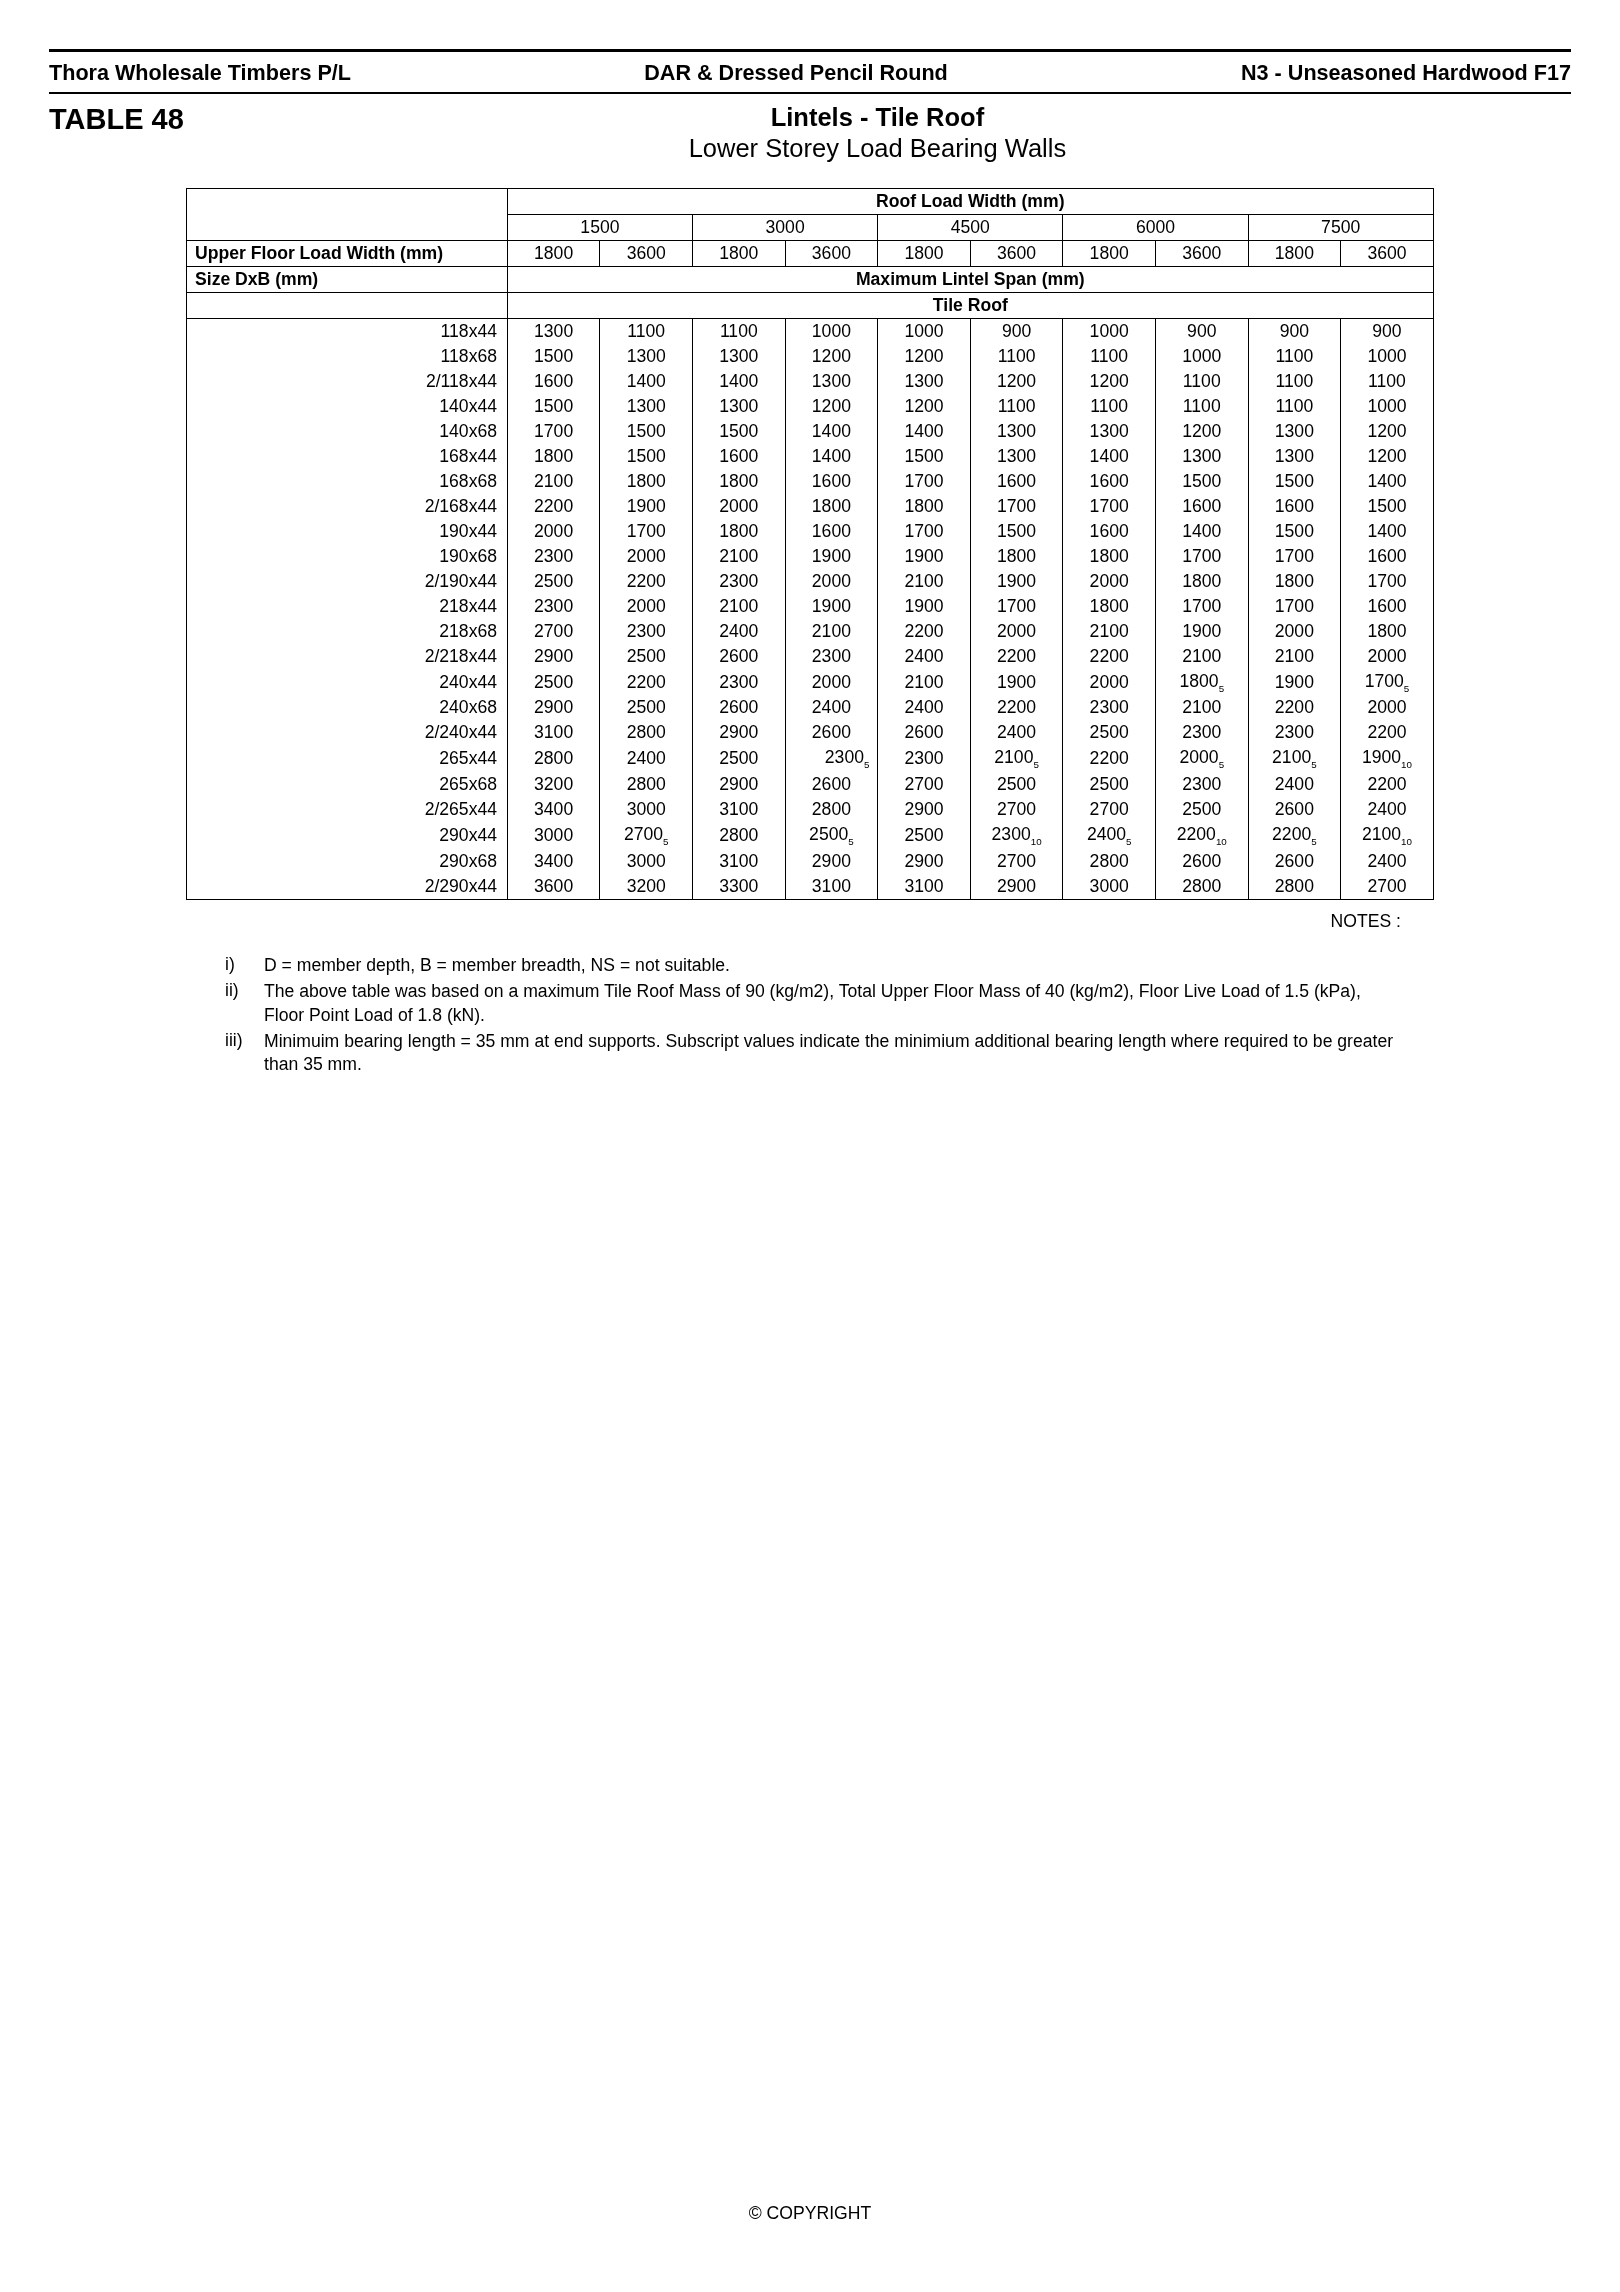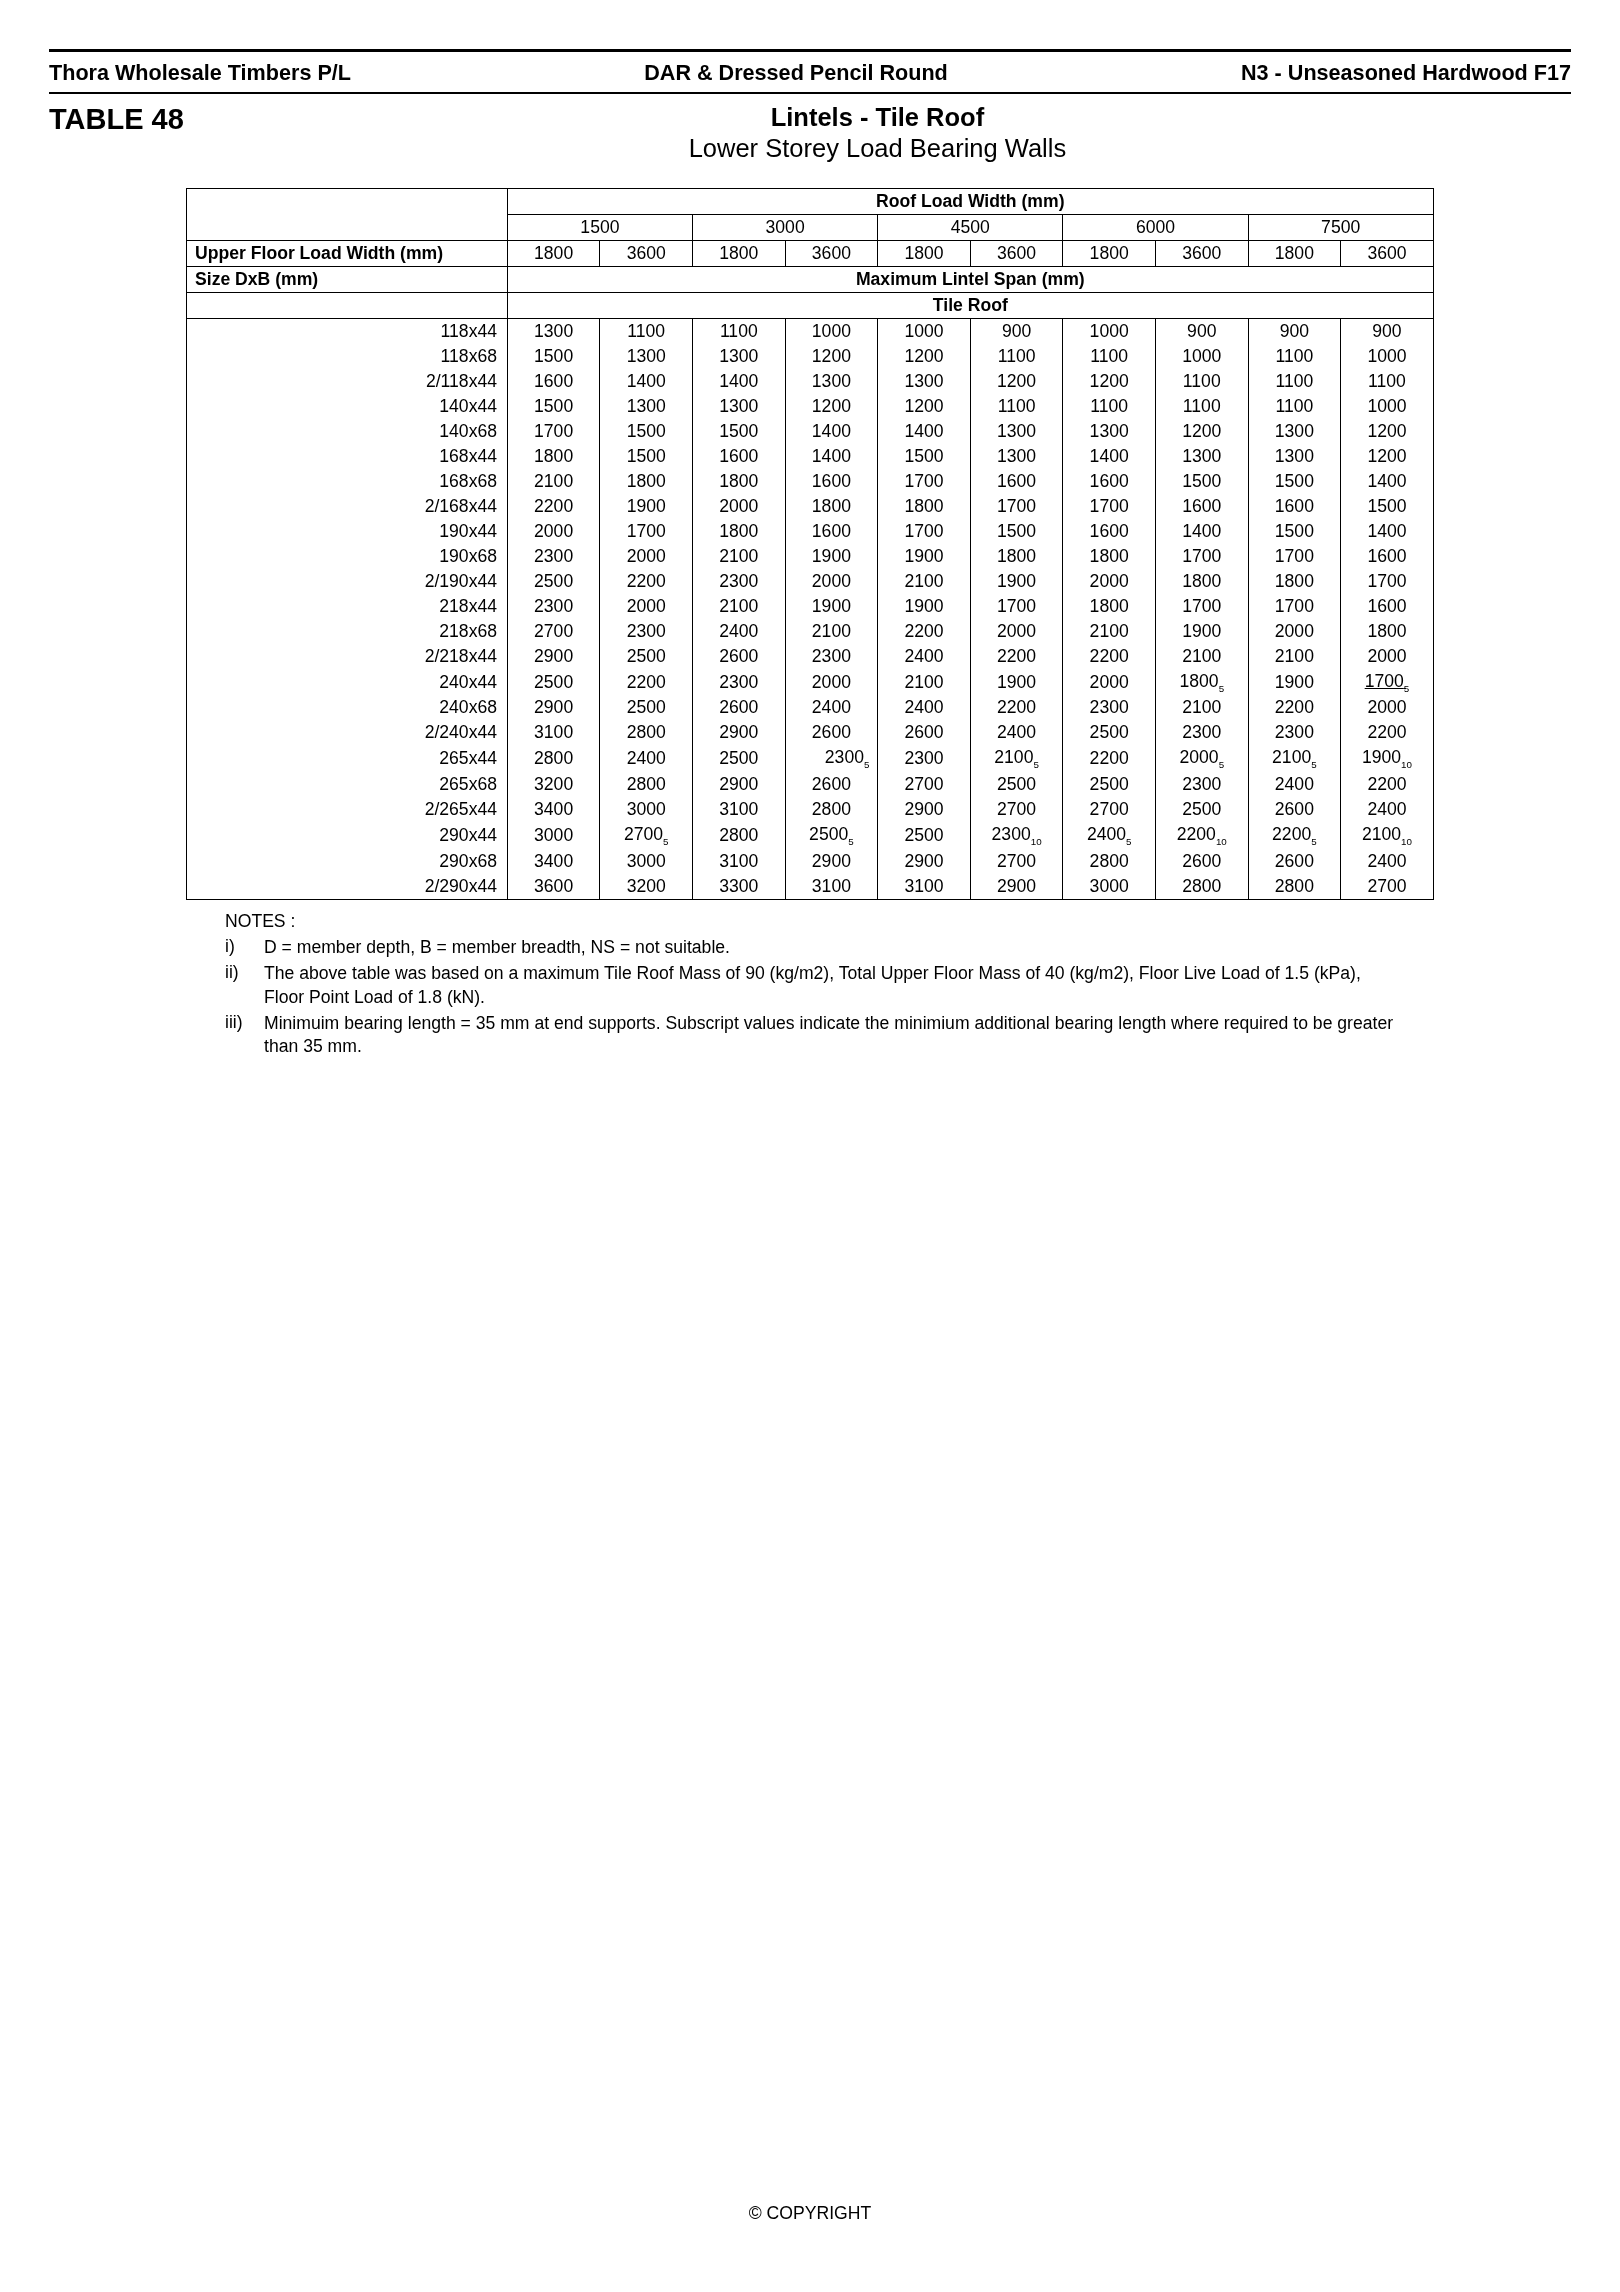--- a/index.html
+++ b/index.html
@@ -78,21 +78,22 @@
   .sub {
     font-size: 9.8px;
     vertical-align: sub;
   }
   .notes {
     margin: 11.8px 0 0 176px;
     font-size: 17.6px;
     max-width: 1176px;
   }
   .notes-hdr {
-    margin-bottom: 4px;
+    margin-bottom: 22px;
+    text-align: right;
   }
   .note-row {
     display: flex;
     margin-bottom: 2px;
   }
   .note-num {
     width: 39px;
     flex-shrink: 0;
   }
   .note-txt {
@@ -354,21 +355,21 @@
           <td class="right notop" style="border-top: none; border-bottom: none;">240x44</td>
           <td style="border-top: none; border-bottom: none; border-left: 1px solid rgb(0, 0, 0); border-right: none;">2500</td>
           <td style="border-top: none; border-bottom: none; border-left: 1px solid rgb(0, 0, 0); border-right: none;">2200</td>
           <td style="border-top: none; border-bottom: none; border-left: 1px solid rgb(0, 0, 0); border-right: none;">2300</td>
           <td style="border-top: none; border-bottom: none; border-left: 1px solid rgb(0, 0, 0); border-right: none;">2000</td>
           <td style="border-top: none; border-bottom: none; border-left: 1px solid rgb(0, 0, 0); border-right: none;">2100</td>
           <td style="border-top: none; border-bottom: none; border-left: 1px solid rgb(0, 0, 0); border-right: none;">1900</td>
           <td style="border-top: none; border-bottom: none; border-left: 1px solid rgb(0, 0, 0); border-right: none;">2000</td>
           <td style="border-top: none; border-bottom: none; border-left: 1px solid rgb(0, 0, 0); border-right: none;">1800<span class="sub">5</span></td>
           <td style="border-top: none; border-bottom: none; border-left: 1px solid rgb(0, 0, 0); border-right: none;">1900</td>
-          <td style="border-top: none; border-bottom: none; border-left: 1px solid rgb(0, 0, 0); border-right: 1px solid rgb(0, 0, 0); text-decoration: underline;">1700<span class="sub">5</span></td>
+          <td style="border-top: none; border-bottom: none; border-left: 1px solid rgb(0, 0, 0); border-right: 1px solid rgb(0, 0, 0);">1700<span class="sub">5</span></td>
         </tr>
         <tr>
           <td class="right notop" style="border-top: none; border-bottom: none;">240x68</td>
           <td style="border-top: none; border-bottom: none; border-left: 1px solid rgb(0, 0, 0); border-right: none;">2900</td>
           <td style="border-top: none; border-bottom: none; border-left: 1px solid rgb(0, 0, 0); border-right: none;">2500</td>
           <td style="border-top: none; border-bottom: none; border-left: 1px solid rgb(0, 0, 0); border-right: none;">2600</td>
           <td style="border-top: none; border-bottom: none; border-left: 1px solid rgb(0, 0, 0); border-right: none;">2400</td>
           <td style="border-top: none; border-bottom: none; border-left: 1px solid rgb(0, 0, 0); border-right: none;">2400</td>
           <td style="border-top: none; border-bottom: none; border-left: 1px solid rgb(0, 0, 0); border-right: none;">2200</td>
           <td style="border-top: none; border-bottom: none; border-left: 1px solid rgb(0, 0, 0); border-right: none;">2300</td>

